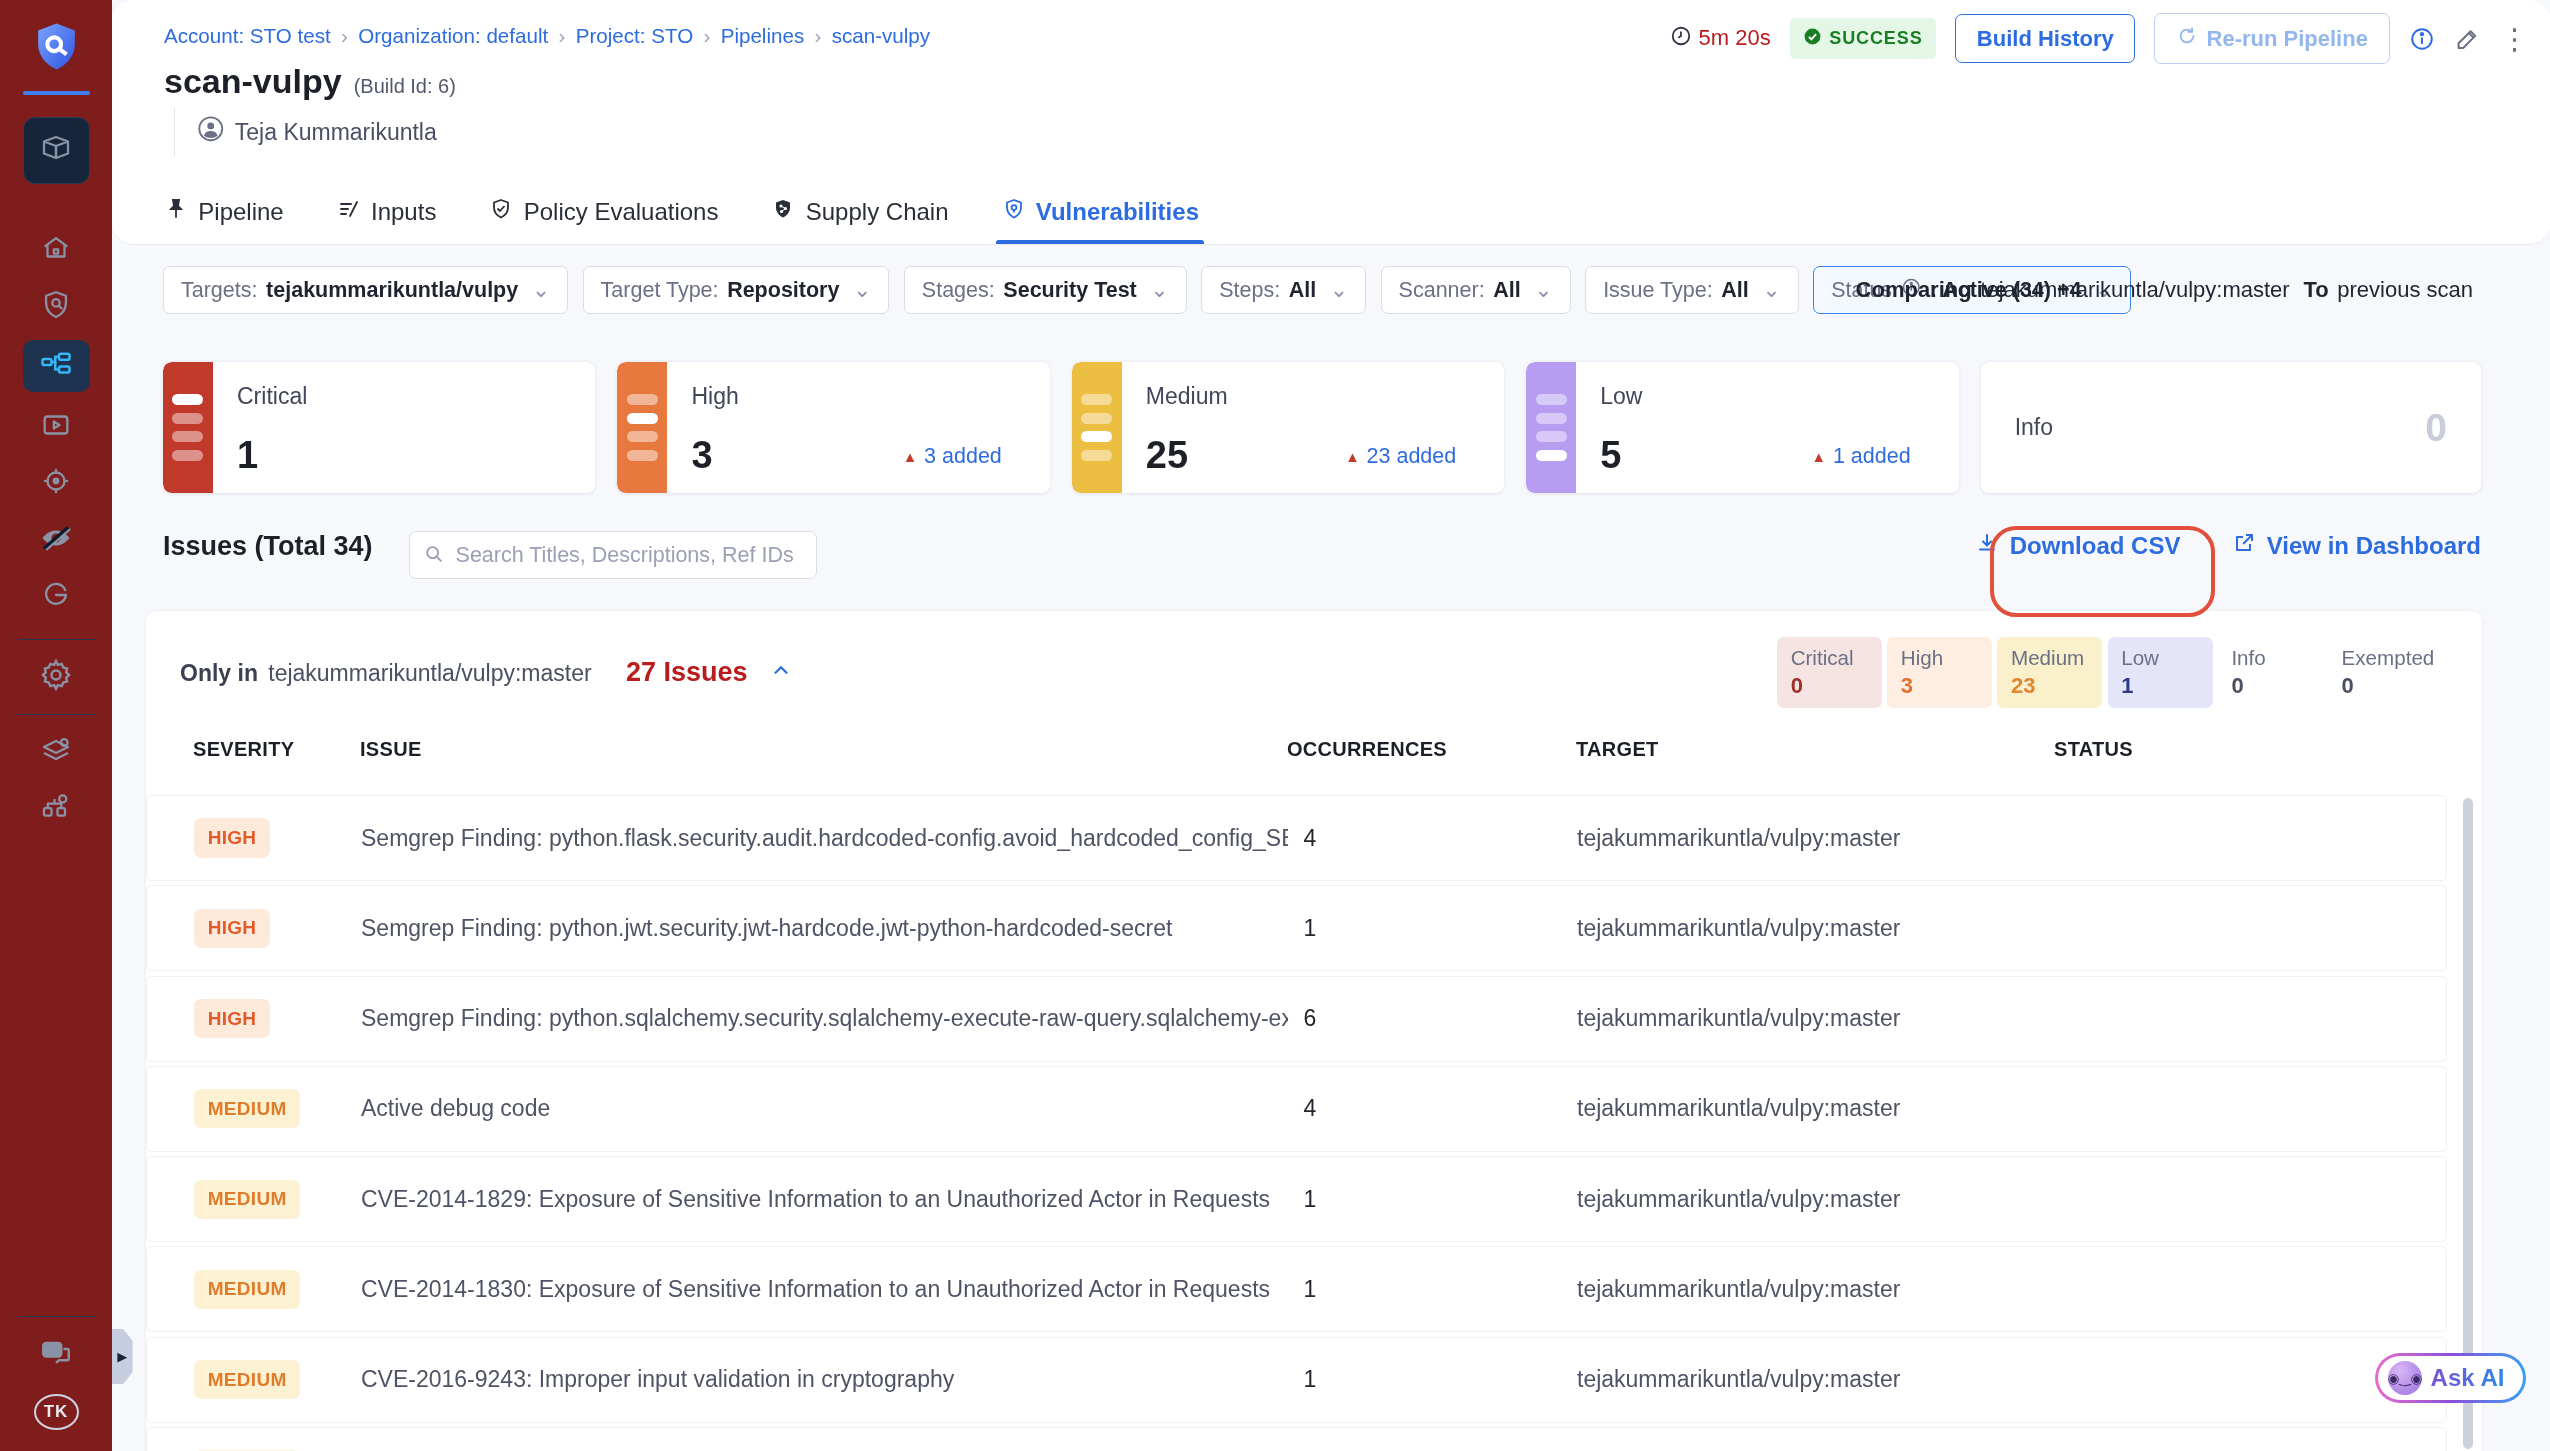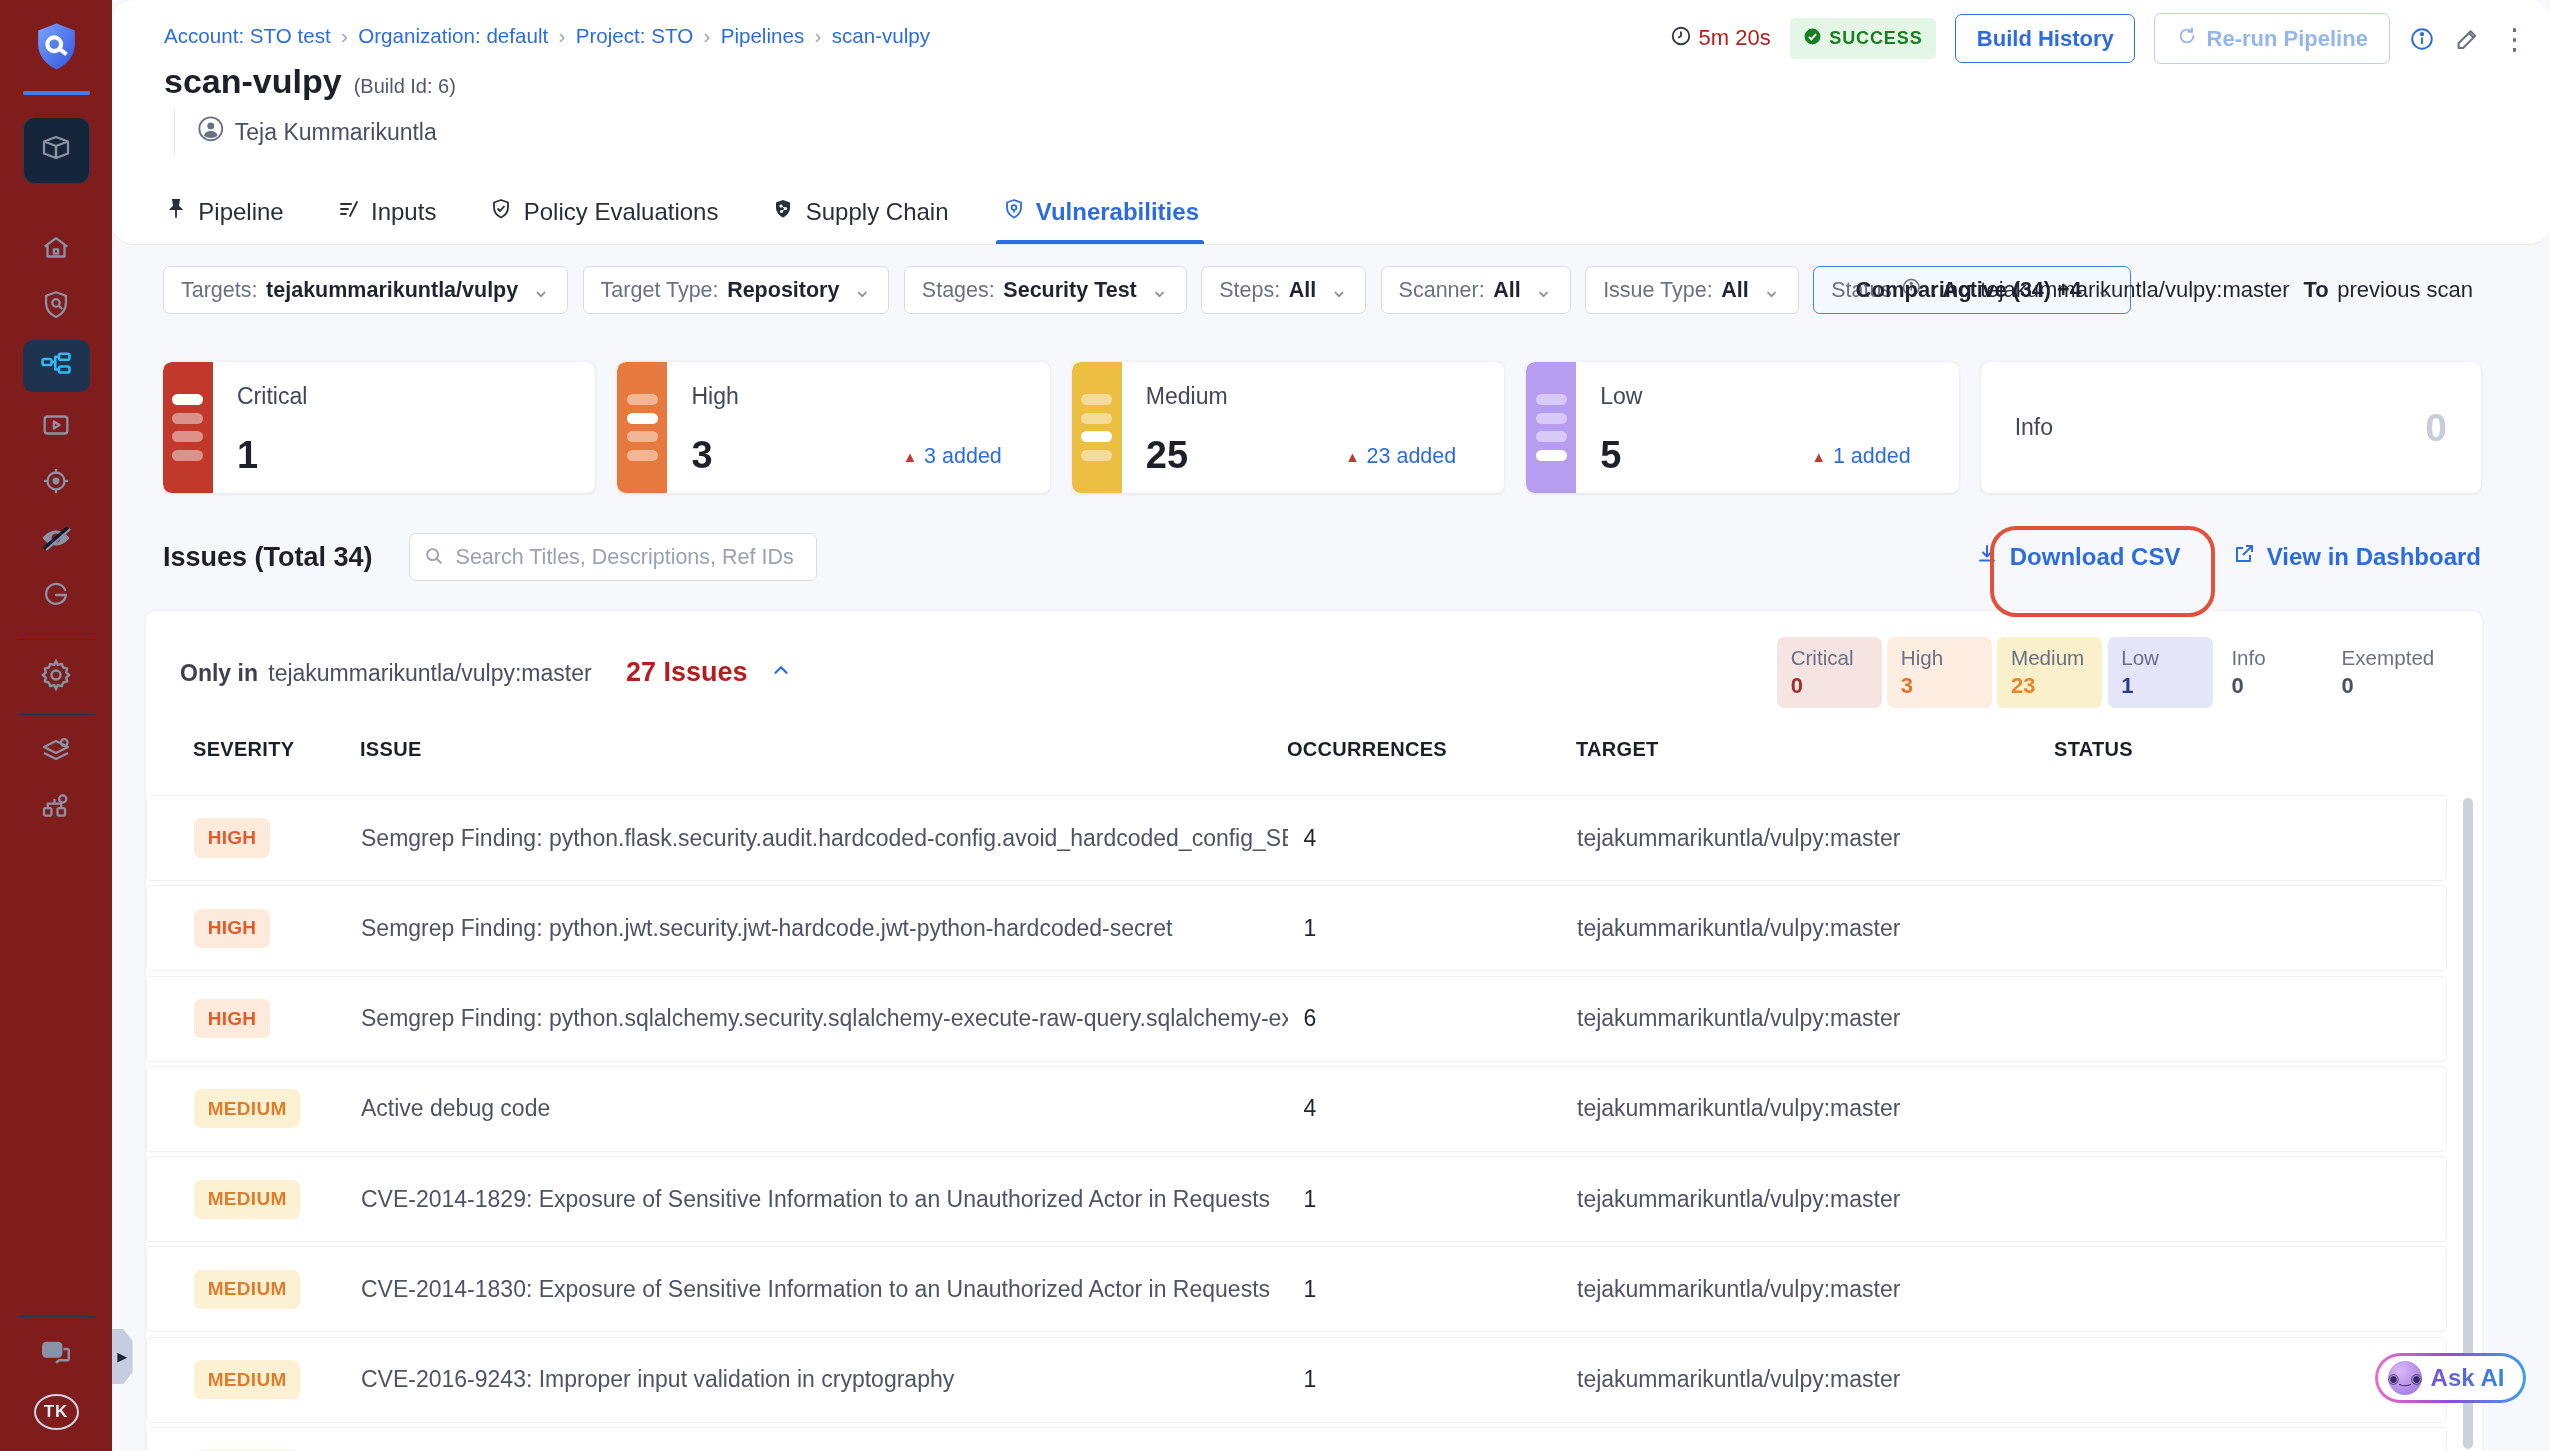--- a/index.html
+++ b/index.html
@@ -59,21 +59,21 @@
   .tab-critical { background:#c0392b; } .tab-high { background:#e8793e; } .tab-medium { background:#ecbe42; } .tab-low { background:#b79df2; }
   .sev-label { position:absolute; left:74px; top:20.6px; font-size:23px; color:#42465a; }
   .sev-value { position:absolute; left:74px; top:72px; font-size:38px; font-weight:700; color:#1d2029; }
   .sev-added { position:absolute; right:48px; top:82px; font-size:21.5px; color:#2d6ce0; display:flex; align-items:center; gap:6.9px; }
   .sev-added .tri { color:#c23a2e; font-size:14.6px; }
   .info-card { display:flex; align-items:center; justify-content:space-between; padding:0 34px; }
   .info-label { font-size:23px; color:#42465a; }
   .info-value { font-size:39px; font-weight:600; color:#c9ccd9; }
 
   
-  .issues-bar { position:absolute; left:163px; top:531px; right:69px; height:52px; display:flex; align-items:center; }
+  .issues-bar { position:absolute; left:163px; top:531px; right:69px; height:52px; display:flex; align-items:flex-start; }
   .issues-title { font-size:27px; font-weight:700; color:#1d2029; margin-right:36px; }
   .search-box { width:408px; height:48px; background:#fff; border:1.3px solid #d9dce8; border-radius:6.9px; display:flex; align-items:center; gap:10.3px; padding:0 13.7px; }
   .search-box input { border:none; outline:none; font-size:21.5px; color:#2a2e3a; width:100%; font-family:inherit; background:transparent; }
   .search-box input::placeholder { color:#9ba0b5; }
   .link-actions { margin-left:auto; display:flex; align-items:center; gap:52px; }
   .link-btn { display:flex; align-items:center; gap:10.3px; color:#2d6ce0; font-size:24px; font-weight:600; cursor:pointer; }
   .annotation { position:absolute; left:1990px; top:526px; width:225px; height:91px; border:4.3px solid #e0503b; border-radius:26px; pointer-events:none; z-index:9; }
 
   
   .issues-card { position:absolute; left:146px; top:611px; width:2336px; height:859px; background:#fff; border-radius:10.3px; box-shadow:0 0.9px 3.4px rgba(35,40,60,.08); }

